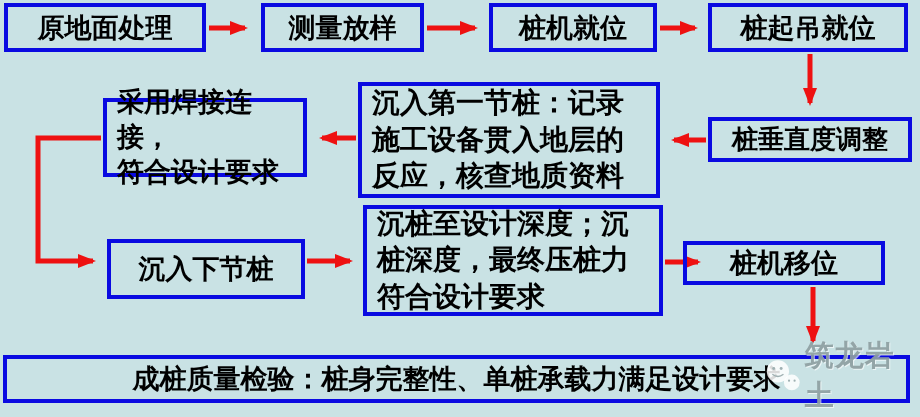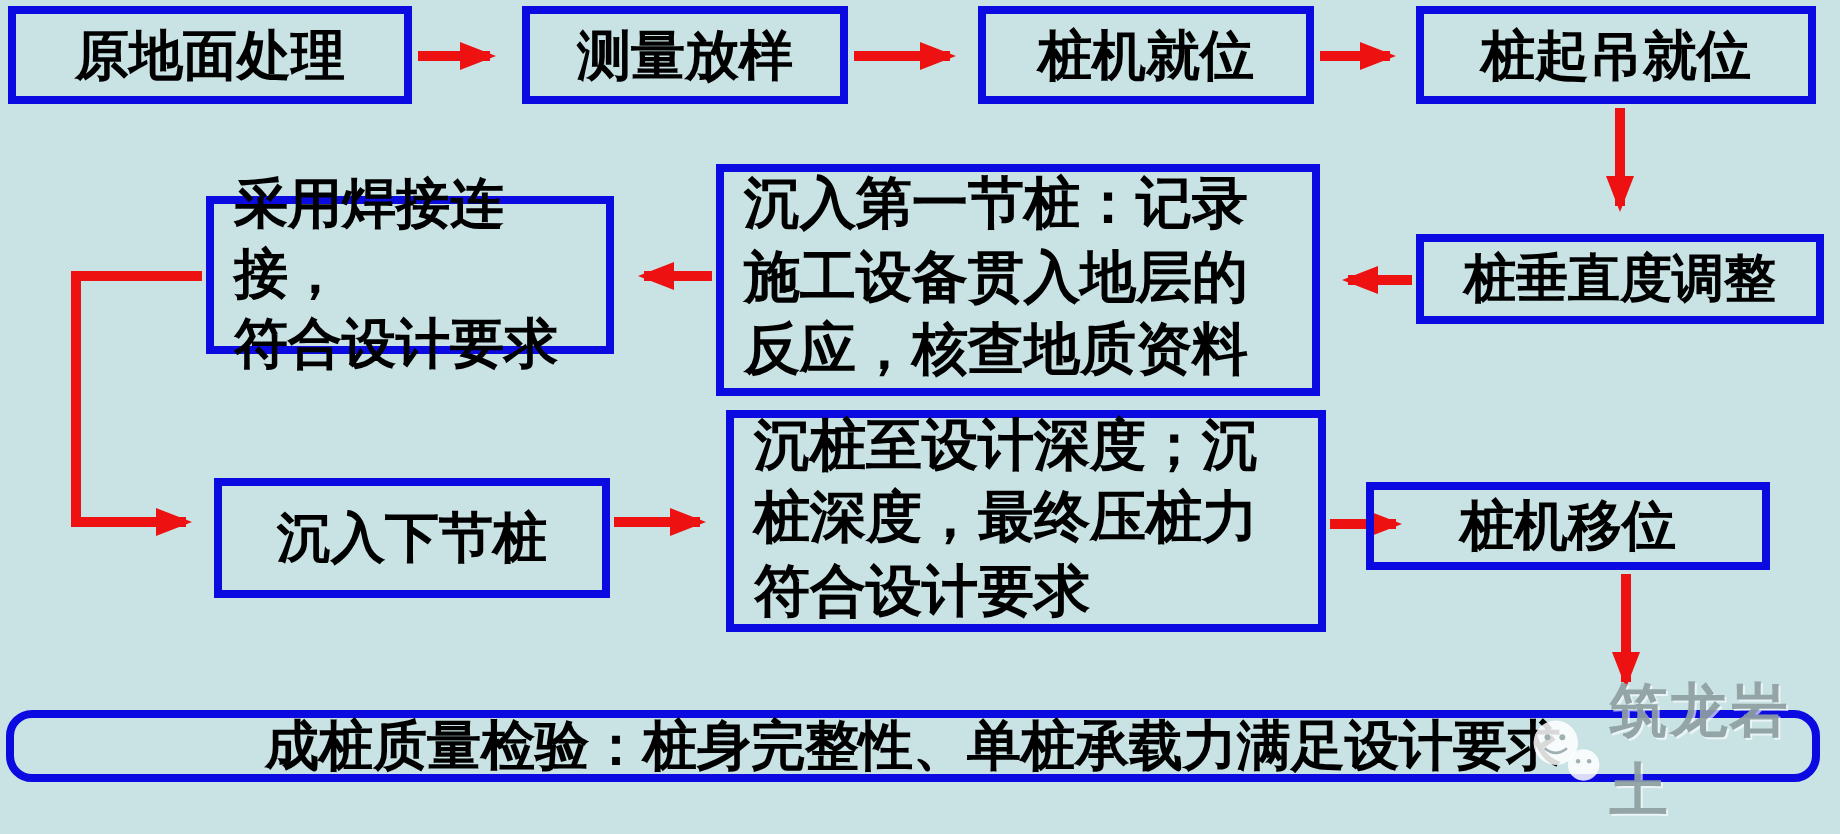--- a/index.html
+++ b/index.html
@@ -22,21 +22,21 @@
   #n-lift    {left:708px;top:3px;  width:200px;height:49px;font-size:27px;}
   
   #n-vertical{left:708px;top:117px;width:204px;height:45px;font-size:26px;font-family:Liberation Mono, monospace;}
   #n-first   {left:358px;top:82px; width:302px;height:116px;font-size:28px;line-height:1.3;}
   #n-weld    {left:103px;top:98px; width:204px;height:79px;font-size:27px;line-height:1.3;}
   
   #n-next    {left:107px;top:239px;width:198px;height:60px;font-size:27px;}
   #n-depth   {left:363px;top:205px;width:300px;height:111px;font-size:28px;line-height:1.3;}
   #n-move    {left:683px;top:241px;width:202px;height:44px;font-size:27px;}
   
-  #n-final   {left:3px;  top:355px;width:907px;height:36px;font-size:27px;border-radius:13px;}
+  #n-final   {left:3px;  top:355px;width:907px;height:48px;font-size:27px;}
   svg.arrows{position:absolute;left:0;top:0;pointer-events:none;}
   svg.arrows line, svg.arrows polyline{stroke:var(--arrow);stroke-width:5;fill:none;}
   #ah path{fill:var(--arrow);}
   .watermark{position:absolute;left:764px;top:354px;width:152px;height:44px;
              display:flex;align-items:center;z-index:5;}
   .wm-text{color:var(--wm);font-size:29px;font-weight:bold;letter-spacing:1px;
            opacity:.92;text-shadow:1px 1px 0 rgba(255,255,255,.7);}
 </style>
 </head>
 <body>

